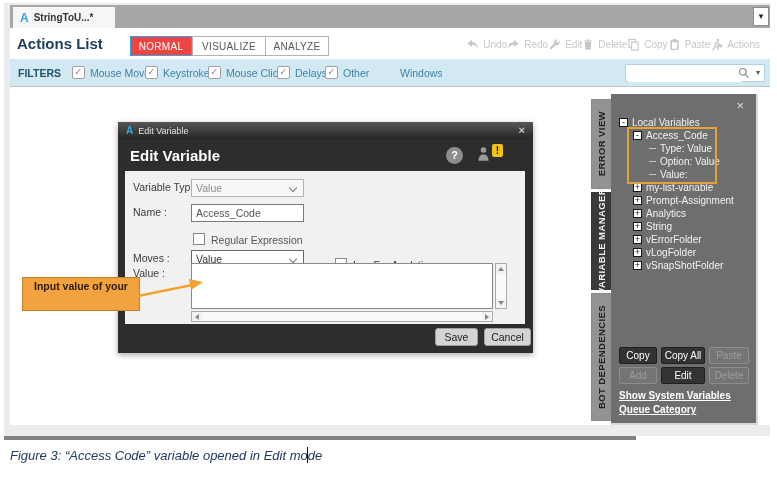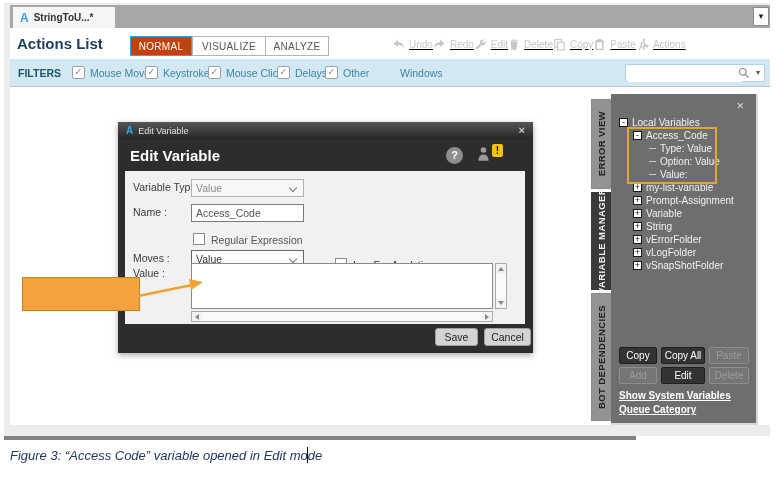--- a/index.html
+++ b/index.html
@@ -21,24 +21,24 @@
   .doc-tab-title{font-size:10px;font-weight:bold;color:#333;}
   .corner-dd{position:absolute;right:1px;top:2px;width:16px;height:19px;background:#fff;
              border:1px solid #8a8a8a;box-sizing:border-box;text-align:center;
              font-size:9px;color:#222;line-height:17px;}
 
   
   .hdr{position:absolute;left:0;top:23px;width:760px;height:31px;background:#fff;}
   .page-title{position:absolute;left:7px;top:7px;font-size:15px;font-weight:bold;color:#1d3d5f;}
   .viewbtn{position:absolute;top:8px;height:20px;box-sizing:border-box;font-size:10px;
            display:flex;align-items:center;justify-content:center;letter-spacing:0.3px;}
-  .vb-active{background:#c2410c;color:#fff;border:1px solid #29abe2;}
+  .vb-active{background:#ef4444;color:#fff;border:1px solid #29abe2;}
   .vb-plain{background:#fff;color:#555;border:1px solid #b3b3b3;}
   .toolbar{position:absolute;left:382px;right:10px;top:5px;height:22px;display:flex;
-           justify-content:flex-start;align-items:center;text-decoration:underline;}
+           justify-content:flex-end;align-items:center;}
   .titem{display:flex;align-items:center;gap:4px;color:#c6c6c6;font-size:10px;}
   .titem svg{display:block;}
 
   
   .filters{position:absolute;left:0;top:54px;width:760px;height:27px;background:#d2e9f4;}
   .filters-label{position:absolute;left:8px;top:8px;font-size:10.5px;font-weight:bold;color:#1d536d;}
   .fitem{position:absolute;top:7px;display:flex;align-items:center;gap:5px;}
   .cb{width:11px;height:11px;background:#fff;border:1px solid #9e9e9e;border-radius:2px;
       font-size:10px;line-height:10px;color:#8f8f8f;text-align:center;box-sizing:content-box;}
   .flabel{font-size:10.5px;color:#3f83a6;}
@@ -295,21 +295,21 @@
       <div class="trow ind1">
         <span class="exp">+</span>
         <span>my-list-variable</span>
       </div>
       <div class="trow ind1">
         <span class="exp">+</span>
         <span>Prompt-Assignment</span>
       </div>
       <div class="trow ind1">
         <span class="exp">+</span>
-        <span>Variable</span>
+        <span>Analytics</span>
       </div>
       <div class="trow ind1">
         <span class="exp">+</span>
         <span>String</span>
       </div>
       <div class="trow ind1">
         <span class="exp">+</span>
         <span>vErrorFolder</span>
       </div>
       <div class="trow ind1">
@@ -392,20 +392,21 @@
             <div class="tri-right"></div>
           </div>
       </div>
     </div>
 
     <div class="dlg-btn" style="left:317px;width:43px;">Save</div>
     <div class="dlg-btn" style="left:366px;width:47px;">Cancel</div>
   </div>
 
   <div class="callout">
+    <div>Input value of your</div>
   </div>
   <svg class="arrow-svg" width="70" height="28" viewBox="0 0 70 28">
     <line x1="2" y1="20" x2="56" y2="9" stroke="#f0a132" stroke-width="2.6"></line>
     <polygon points="67,6 53,3 55,14" fill="#f0a132"></polygon>
   </svg>
 
   <div class="caption">Figure 3: “Access Code” variable opened in Edit mode</div>
   <div class="caret-bar"></div>
 
 </div>

